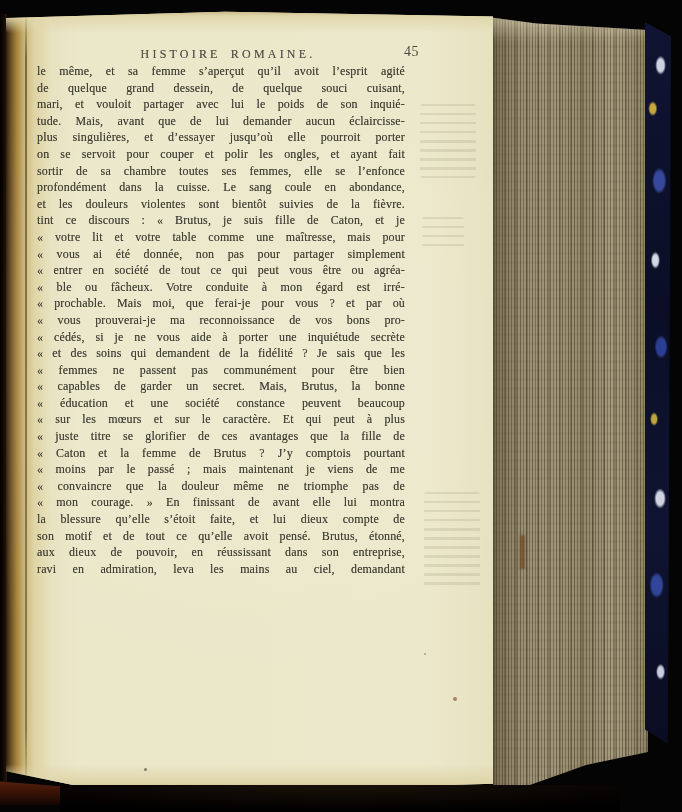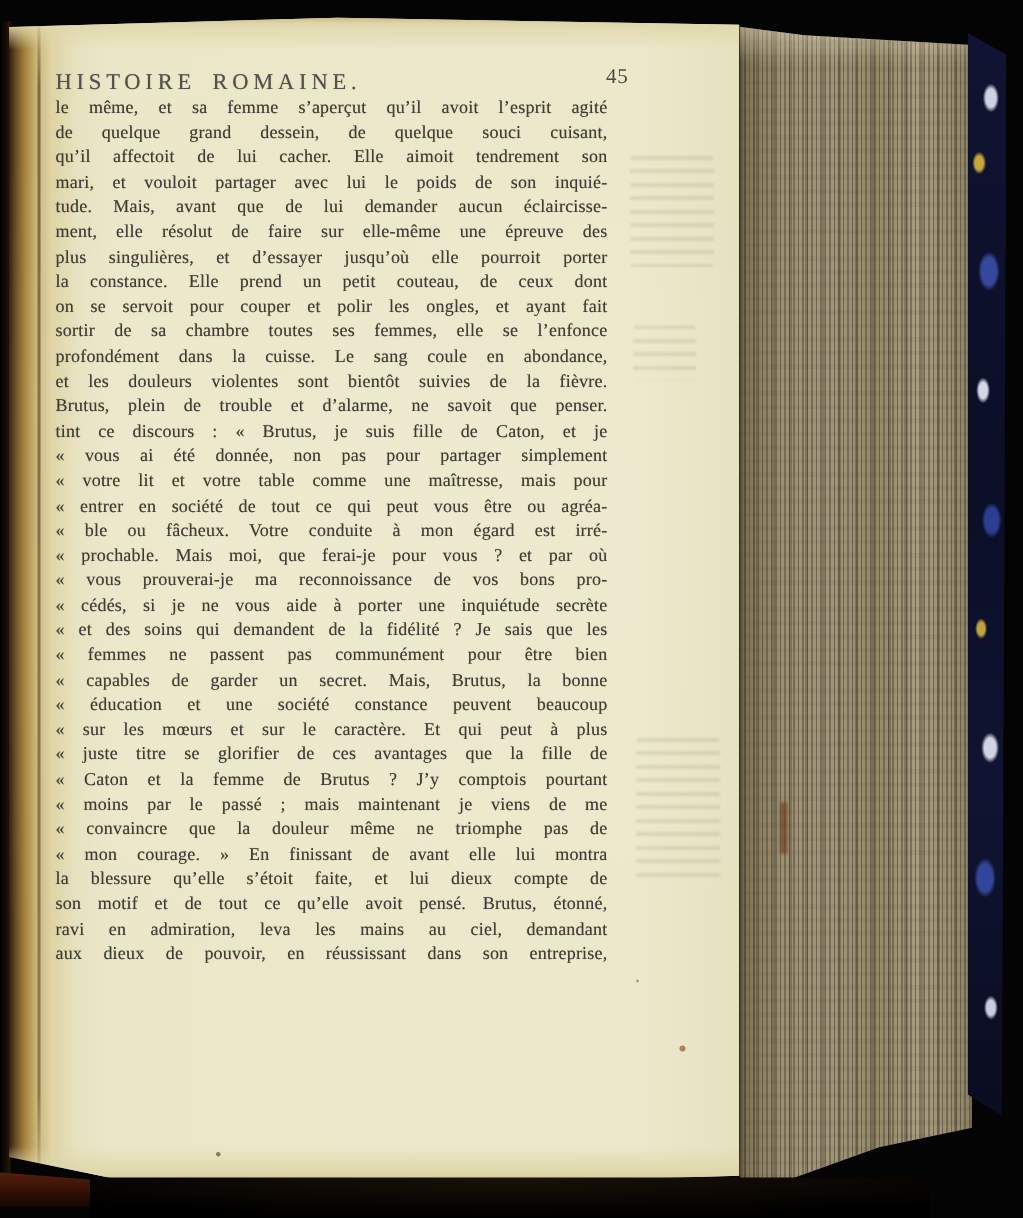--- a/index.html
+++ b/index.html
@@ -22,22 +22,22 @@
   .gutter-crease{
     position:absolute;left:19px;top:0;width:2px;height:100%;
     background:linear-gradient(180deg,rgba(58,40,14,0) 0,rgba(58,40,14,.55) 6%,rgba(58,40,14,.45) 92%,rgba(58,40,14,0) 100%);
     filter:blur(0.4px);
   }
   
   .header-row{
     position:absolute;left:31px;top:36px;width:382px;height:20px;
   }
   .header-title{
-    display:block;
-    font-size:15px;letter-spacing:3.2px;word-spacing:4px;
+    display:block;text-align:center;
+    font-size:12px;letter-spacing:3.2px;word-spacing:4px;
     color:#53524a;font-variant:small-caps;text-transform:uppercase;
     text-shadow:0 0 .6px rgba(83,82,74,.6);
   }
   .page-number{
     position:absolute;right:0;top:-3px;
     font-size:14px;color:#4c4b40;letter-spacing:.5px;
   }
   
   .text-block{
     position:absolute;left:31px;top:52px;width:368px;
@@ -124,53 +124,49 @@
     <div class="gutter-crease"></div>
 
     <div class="header-row">
       <span class="header-title">HISTOIRE ROMAINE.</span>
       <span class="page-number">45</span>
     </div>
 
     <div class="text-block">
         <div class="line">le même, et sa femme s’aperçut qu’il avoit l’esprit agité</div>
         <div class="line">de quelque grand dessein, de quelque souci cuisant,</div>
-        <div class="line">qu’il affectoit de lui cacher. Elle aimoit tendrement son</div>
         <div class="line">mari, et vouloit partager avec lui le poids de son inquié-</div>
         <div class="line">tude. Mais, avant que de lui demander aucun éclaircisse-</div>
-        <div class="line">ment, elle résolut de faire sur elle-même une épreuve des</div>
         <div class="line">plus singulières, et d’essayer jusqu’où elle pourroit porter</div>
-        <div class="line">la constance. Elle prend un petit couteau, de ceux dont</div>
         <div class="line">on se servoit pour couper et polir les ongles, et ayant fait</div>
         <div class="line">sortir de sa chambre toutes ses femmes, elle se l’enfonce</div>
         <div class="line">profondément dans la cuisse. Le sang coule en abondance,</div>
         <div class="line">et les douleurs violentes sont bientôt suivies de la fièvre.</div>
-        <div class="line">Brutus, plein de trouble et d’alarme, ne savoit que penser.</div>
         <div class="line">tint ce discours : « Brutus, je suis fille de Caton, et je</div>
+        <div class="line">« votre lit et votre table comme une maîtresse, mais pour</div>
         <div class="line">« vous ai été donnée, non pas pour partager simplement</div>
-        <div class="line">« votre lit et votre table comme une maîtresse, mais pour</div>
         <div class="line">« entrer en société de tout ce qui peut vous être ou agréa-</div>
         <div class="line">« ble ou fâcheux. Votre conduite à mon égard est irré-</div>
         <div class="line">« prochable. Mais moi, que ferai-je pour vous ? et par où</div>
         <div class="line">« vous prouverai-je ma reconnoissance de vos bons pro-</div>
         <div class="line">« cédés, si je ne vous aide à porter une inquiétude secrète</div>
         <div class="line">« et des soins qui demandent de la fidélité ? Je sais que les</div>
         <div class="line">« femmes ne passent pas communément pour être bien</div>
         <div class="line">« capables de garder un secret. Mais, Brutus, la bonne</div>
         <div class="line">« éducation et une société constance peuvent beaucoup</div>
         <div class="line">« sur les mœurs et sur le caractère. Et qui peut à plus</div>
         <div class="line">« juste titre se glorifier de ces avantages que la fille de</div>
         <div class="line">« Caton et la femme de Brutus ? J’y comptois pourtant</div>
         <div class="line">« moins par le passé ; mais maintenant je viens de me</div>
         <div class="line">« convaincre que la douleur même ne triomphe pas de</div>
         <div class="line">« mon courage. » En finissant de avant elle lui montra</div>
         <div class="line">la blessure qu’elle s’étoit faite, et lui dieux compte de</div>
         <div class="line">son motif et de tout ce qu’elle avoit pensé. Brutus, étonné,</div>
+        <div class="line">aux dieux de pouvoir, en réussissant dans son entreprise,</div>
         <div class="line">ravi en admiration, leva les mains au ciel, demandant</div>
-        <div class="line">aux dieux de pouvoir, en réussissant dans son entreprise,</div>
       </div>
 
     <div class="show-through note-1"></div>
     <div class="show-through note-2"></div>
     <div class="show-through note-3"></div>
 
     <div class="speck speck-1"></div>
     <div class="speck speck-2"></div>
     <div class="speck speck-3"></div>
   </div>

